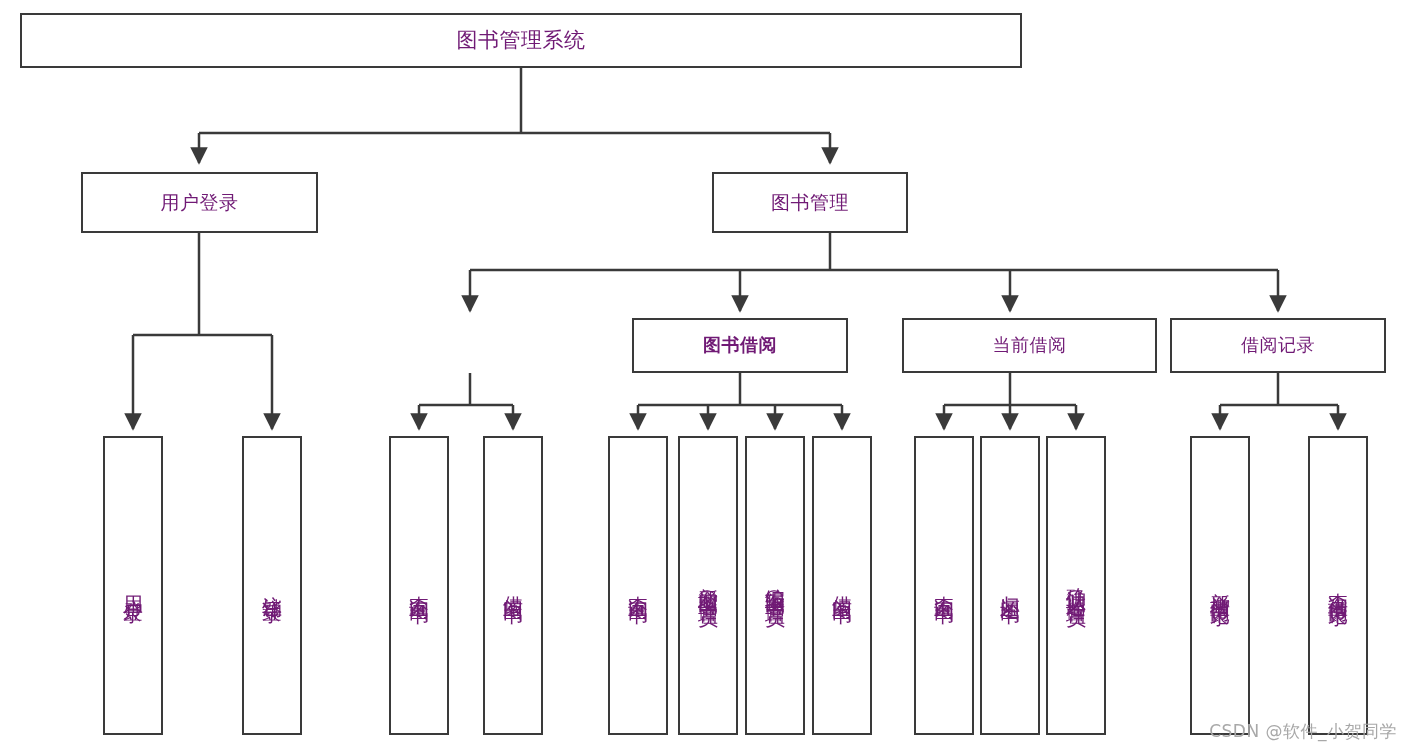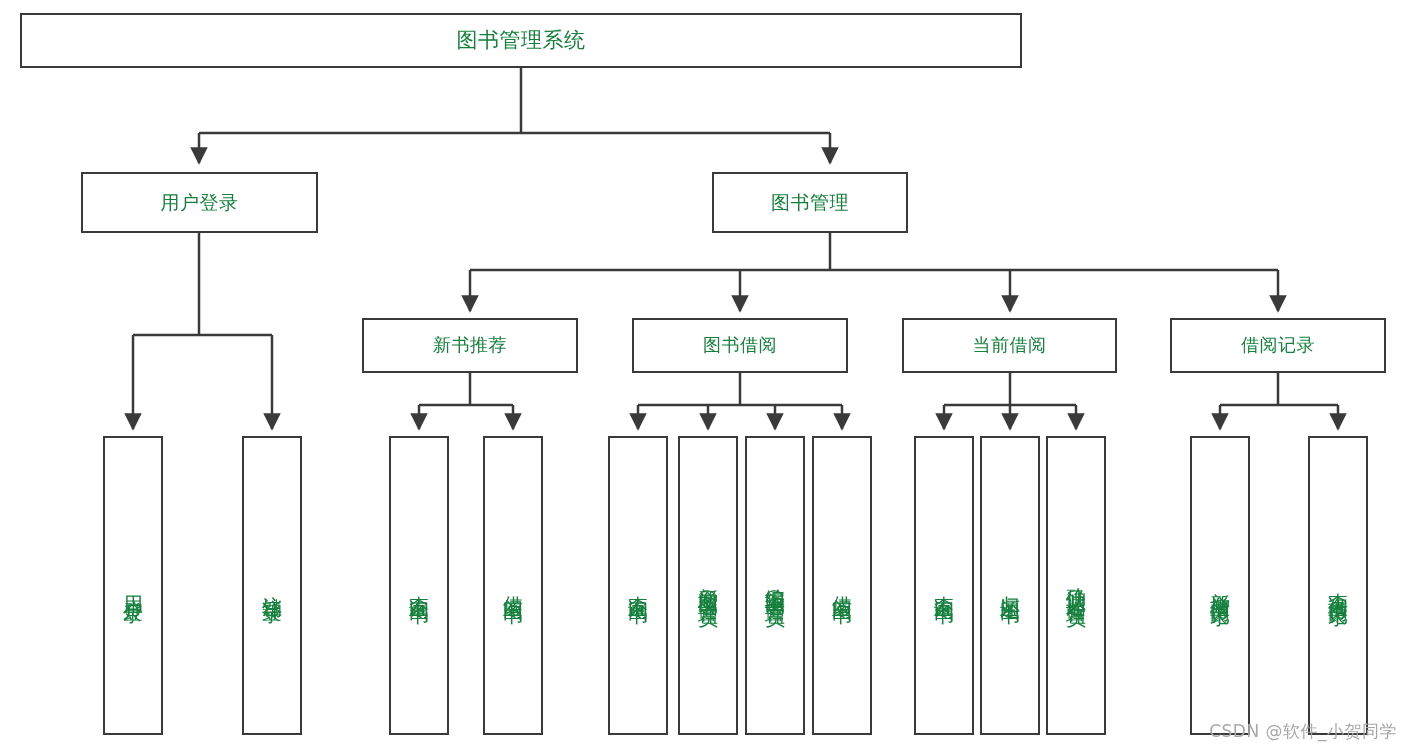--- a/index.html
+++ b/index.html
@@ -18,21 +18,21 @@
     border:2.5px solid #3a3a3a;
     display:flex;
     align-items:center;
     justify-content:center;
     color:#222222;
   }
   .node .lbl{
     display:block;
     text-align:center;
     line-height:1.15;
-    color:#15803d;
+    color:#701a75;
     letter-spacing:0.5px;
   }
   .node.root .lbl{font-size:21px;}
   .node.lvl1 .lbl{font-size:19px;}
   .node.lvl2 .lbl{font-size:18px;}
 
   .node.leaf{
     border-width:2.5px;
     align-items:center;
     justify-content:center;
@@ -117,27 +117,24 @@
     <span class="lbl">图书管理系统</span>
   </div>
 
   <div class="node lvl1" style="left:81px;top:172px;width:237px;height:61px;">
     <span class="lbl">用户登录</span>
   </div>
   <div class="node lvl1" style="left:712px;top:172px;width:196px;height:61px;">
     <span class="lbl">图书管理</span>
   </div>
 
-  <div class="node lvl2" style="left:362px;top:318px;width:216px;height:55px;">
-    <span class="lbl">新书推荐</span>
-  </div>
-  <div class="node lvl2" style="left:632px;top:318px;width:216px;height:55px;">
+  <div class="node lvl2" style="left:632px;top:318px;width:216px;height:55px;font-weight:bold;">
     <span class="lbl">图书借阅</span>
   </div>
-  <div class="node lvl2" style="left:902px;top:318px;width:215px;height:55px;">
+  <div class="node lvl2" style="left:902px;top:318px;width:255px;height:55px;">
     <span class="lbl">当前借阅</span>
   </div>
   <div class="node lvl2" style="left:1170px;top:318px;width:216px;height:55px;">
     <span class="lbl">借阅记录</span>
   </div>
 
   <div class="node leaf" style="left:103px;top:436px;width:60px;height:299px;">
     <span class="lbl">用户登录</span>
   </div>
   <div class="node leaf" style="left:242px;top:436px;width:60px;height:299px;">

